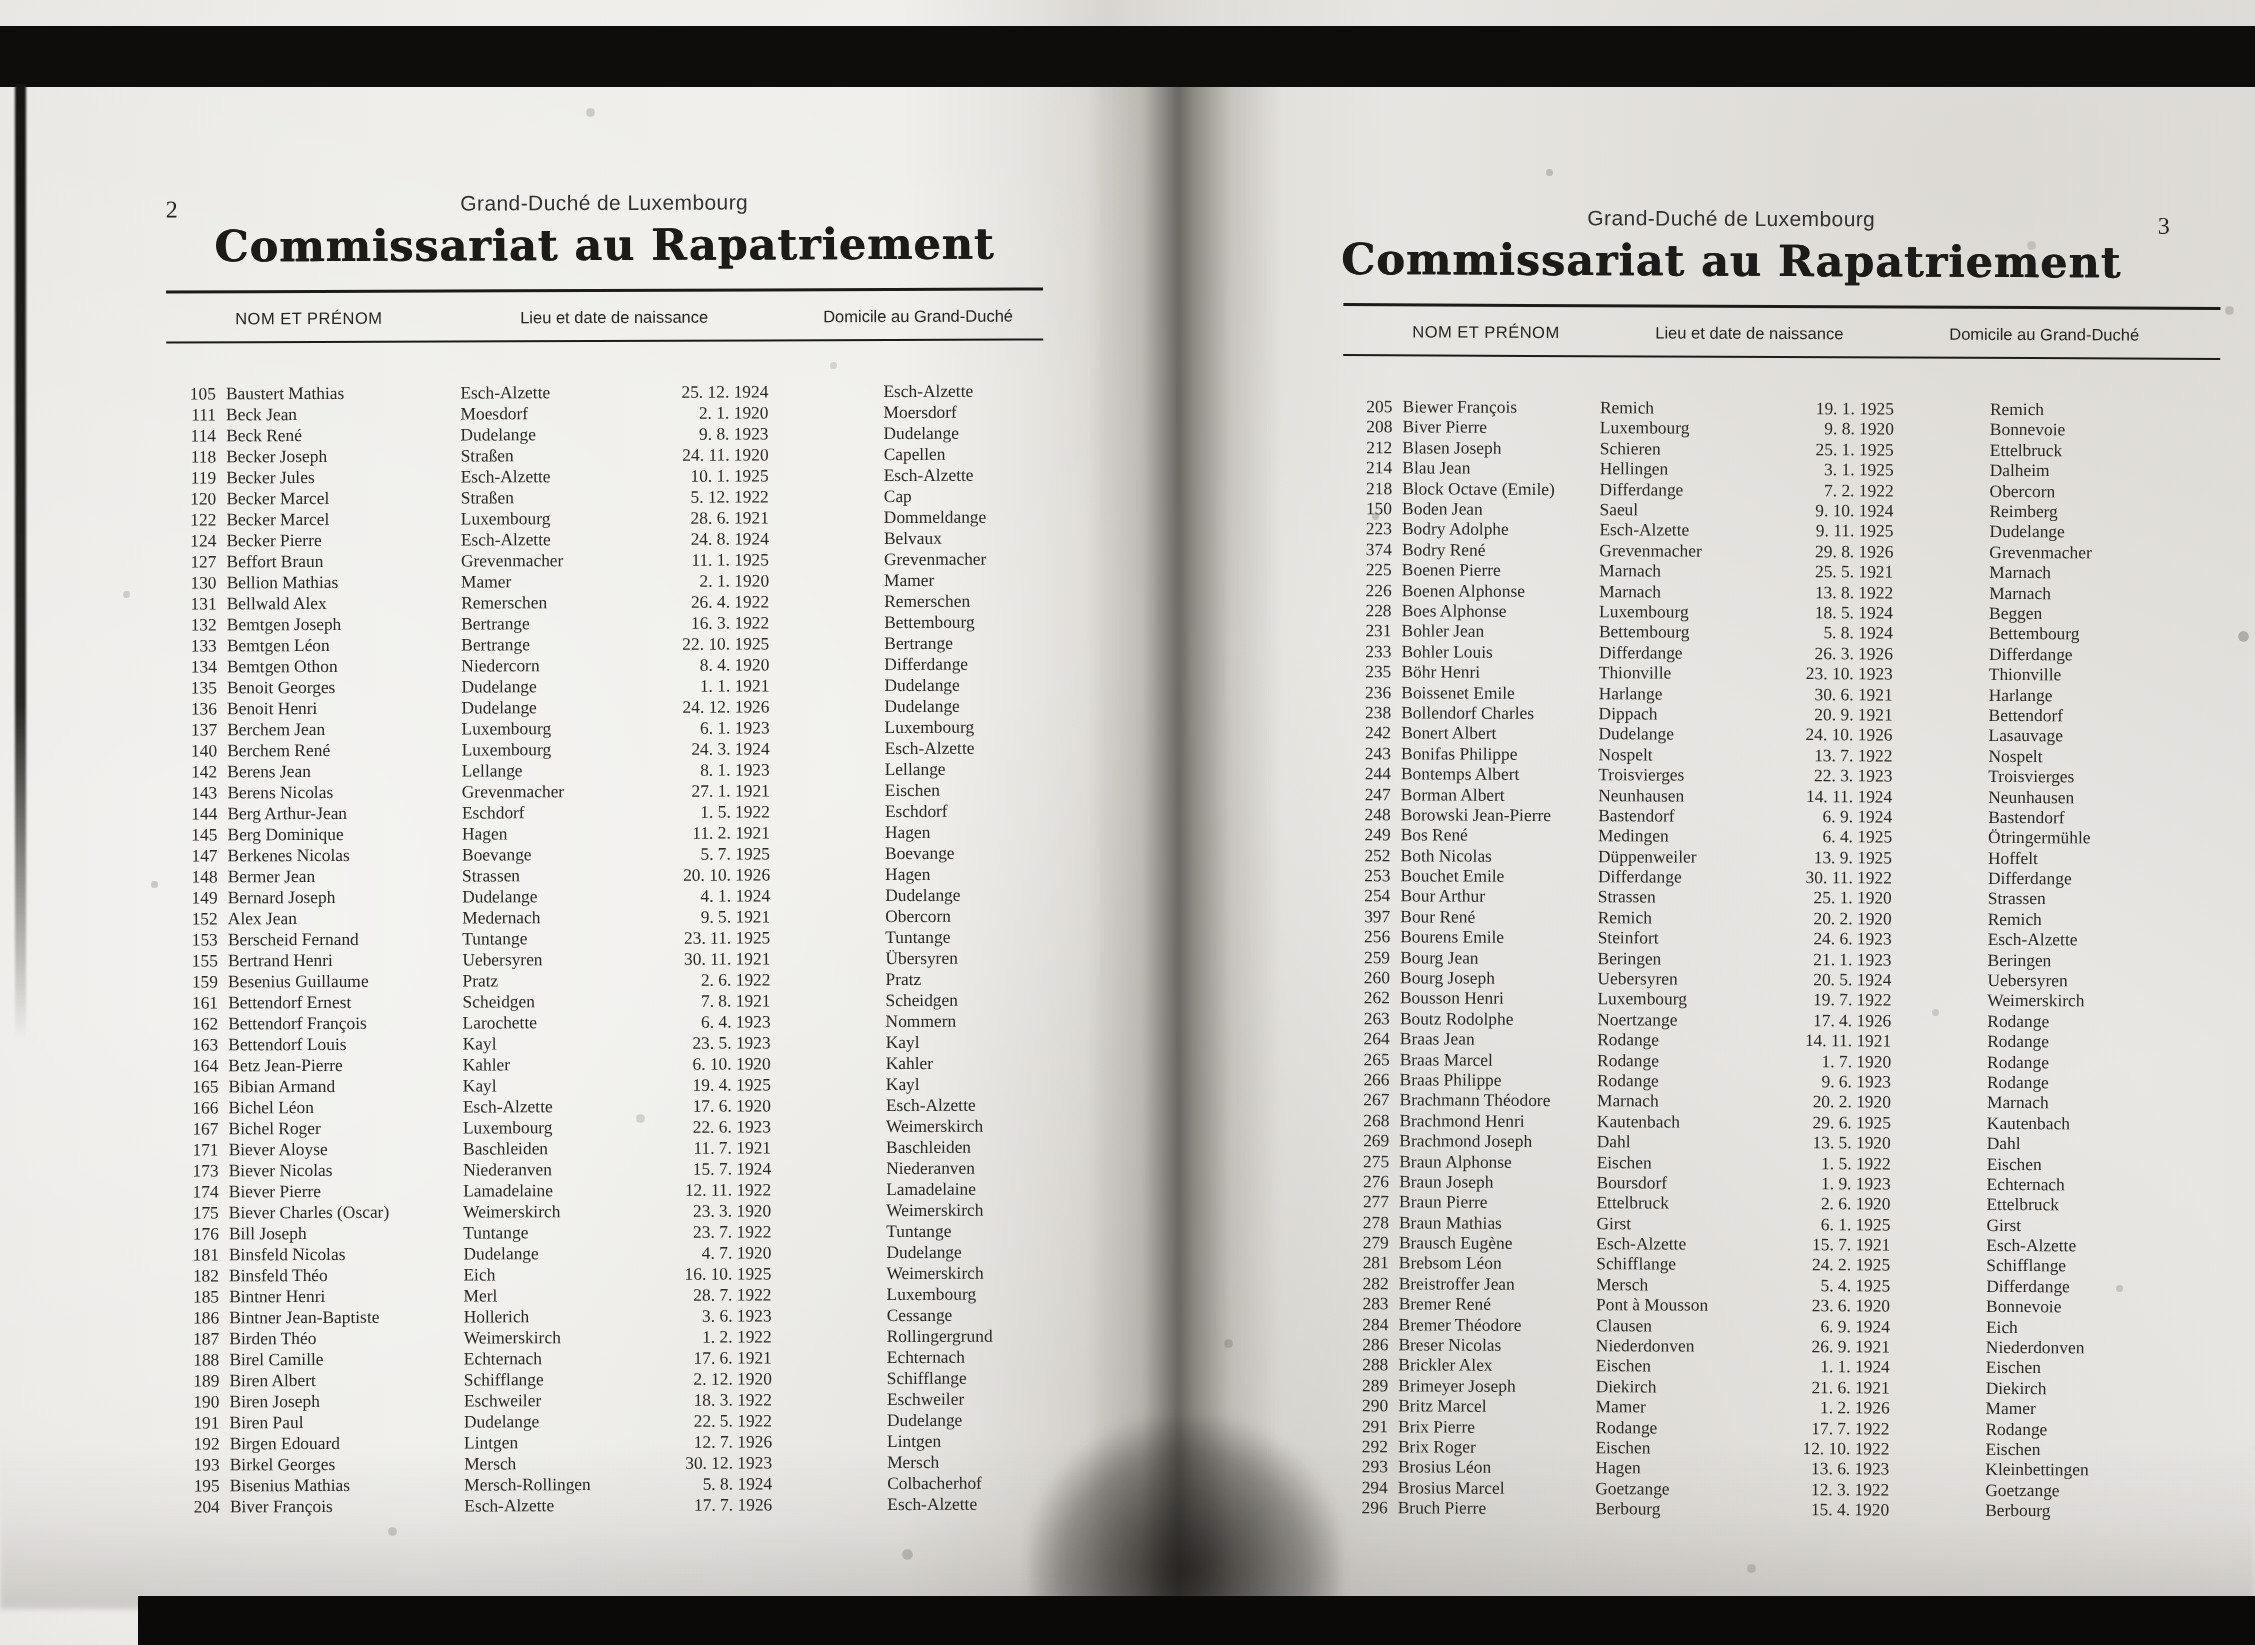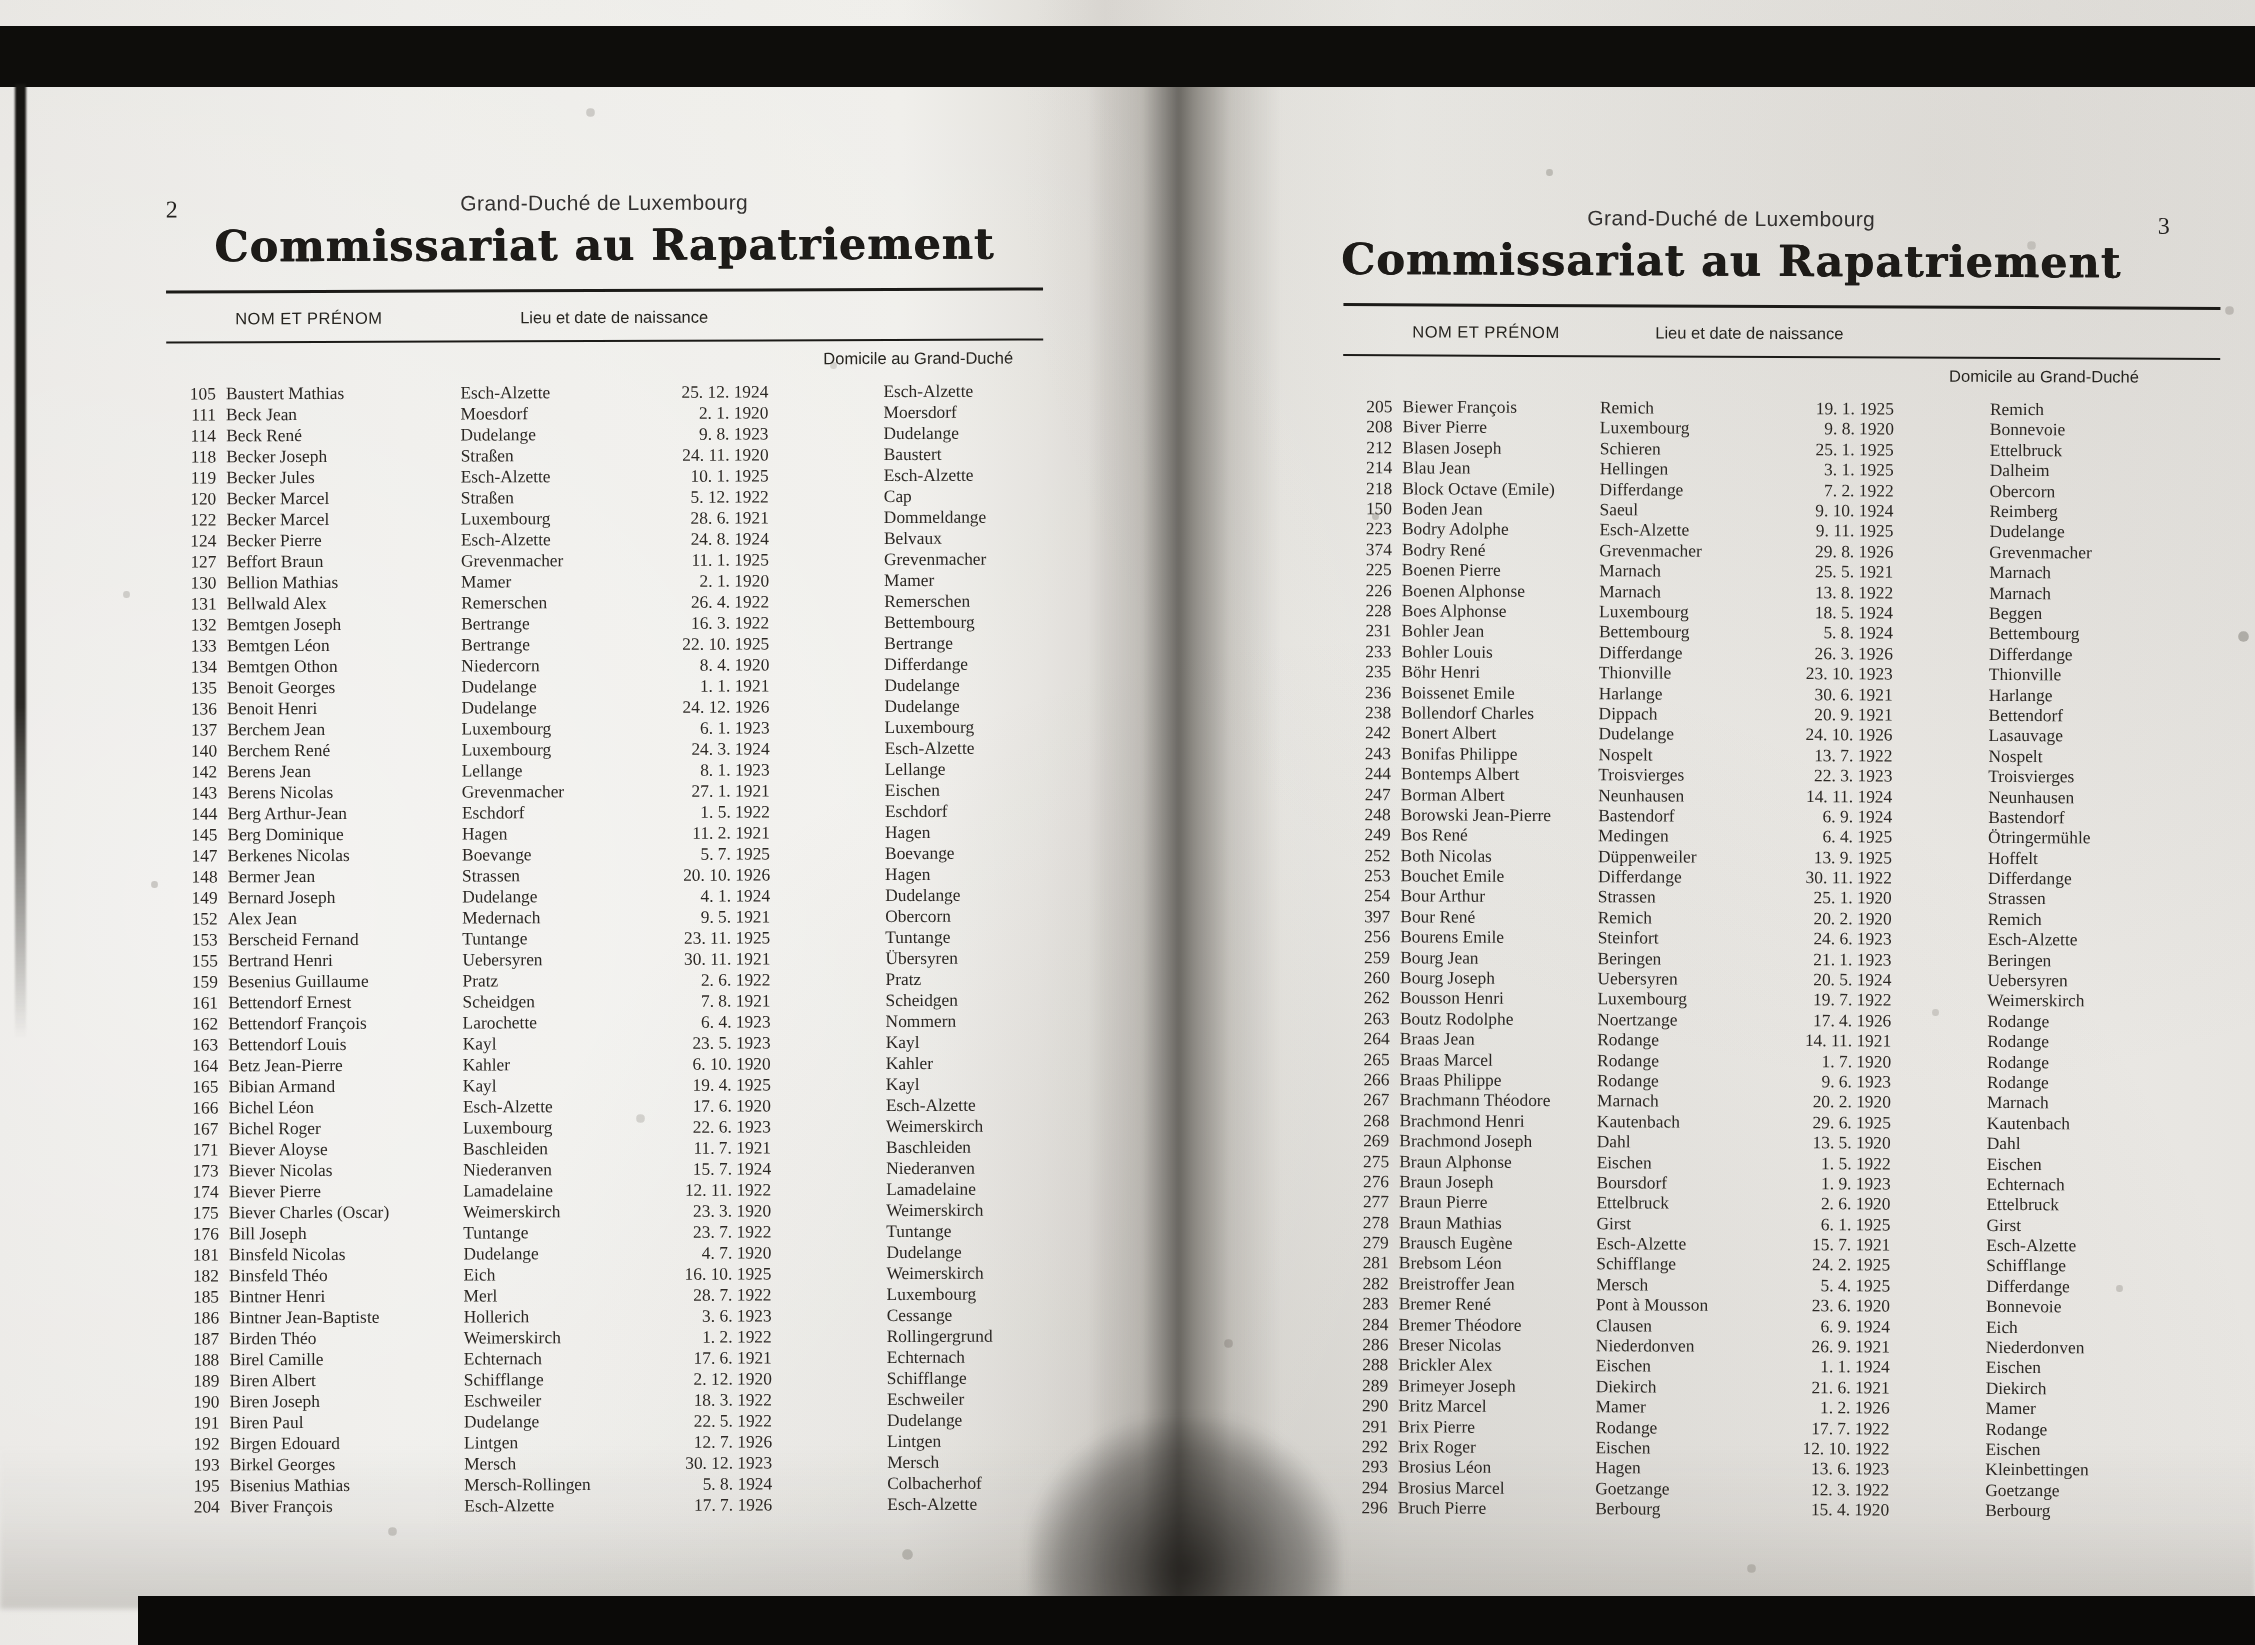--- a/index.html
+++ b/index.html
@@ -58,21 +58,21 @@
   .region{font-family:"Liberation Sans", sans-serif;font-size:21px;line-height:26px;color:#333130;letter-spacing:0.4px;}
   .title{font-family:"DejaVu Serif", serif;font-weight:bold;font-size:43px;line-height:53px;margin-top:3.7px;
     letter-spacing:0.9px;color:#1d1b18;text-shadow:0.6px 0 0 #1d1b18;}
 
   .rule-heavy{height:2.8px;background:#1c1b18;margin-top:16.5px;}
   .rule-light{height:2.3px;background:#1c1b18;}
   .colhead{position:relative;height:48px;font-family:"Liberation Sans", sans-serif;font-size:16.5px;color:#26241f;}
   .colhead span{position:absolute;top:16.5px;white-space:nowrap;}
   .h-name{left:69px;letter-spacing:0.5px;}
   .h-birth{left:354px;}
-  .h-dom{left:657px;margin-top:42px;}
+  .h-dom{left:657px;}
   .page-right .h-birth{left:312px;}
   .page-right .h-dom{left:606px;}
 
   .rows{margin-top:40px;}
   .row{display:grid;grid-template-columns:55px 239px 170px 138px 1fr;
     height:21px;line-height:21px;font-size:17.4px;white-space:nowrap;color:#2b2723;}
   .page-right .row{grid-template-columns:55px 202px 156px 138px 1fr;height:20.4px;line-height:20.4px;}
   .c{overflow:visible;}
   .c.num{text-align:right;padding-right:5.5px;}
   .c.name{padding-left:4.6px;}
@@ -126,21 +126,21 @@
     <span class="c name">Beck René</span>
     <span class="c birthplace">Dudelange</span>
     <span class="c date">9. 8. 1923</span>
     <span class="c domicile">Dudelange</span>
   </div>
         <div class="row">
     <span class="c num">118</span>
     <span class="c name">Becker Joseph</span>
     <span class="c birthplace">Straßen</span>
     <span class="c date">24. 11. 1920</span>
-    <span class="c domicile">Baustert</span>
+    <span class="c domicile">Capellen</span>
   </div>
         <div class="row">
     <span class="c num">119</span>
     <span class="c name">Becker Jules</span>
     <span class="c birthplace">Esch-Alzette</span>
     <span class="c date">10. 1. 1925</span>
     <span class="c domicile">Esch-Alzette</span>
   </div>
         <div class="row">
     <span class="c num">120</span>

